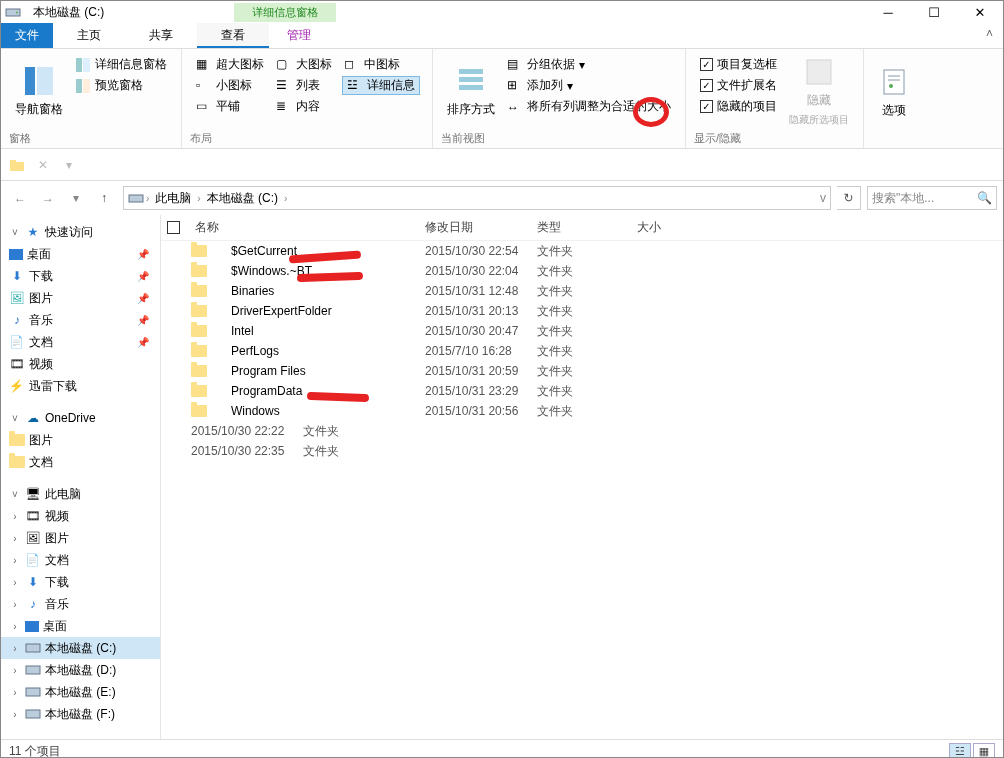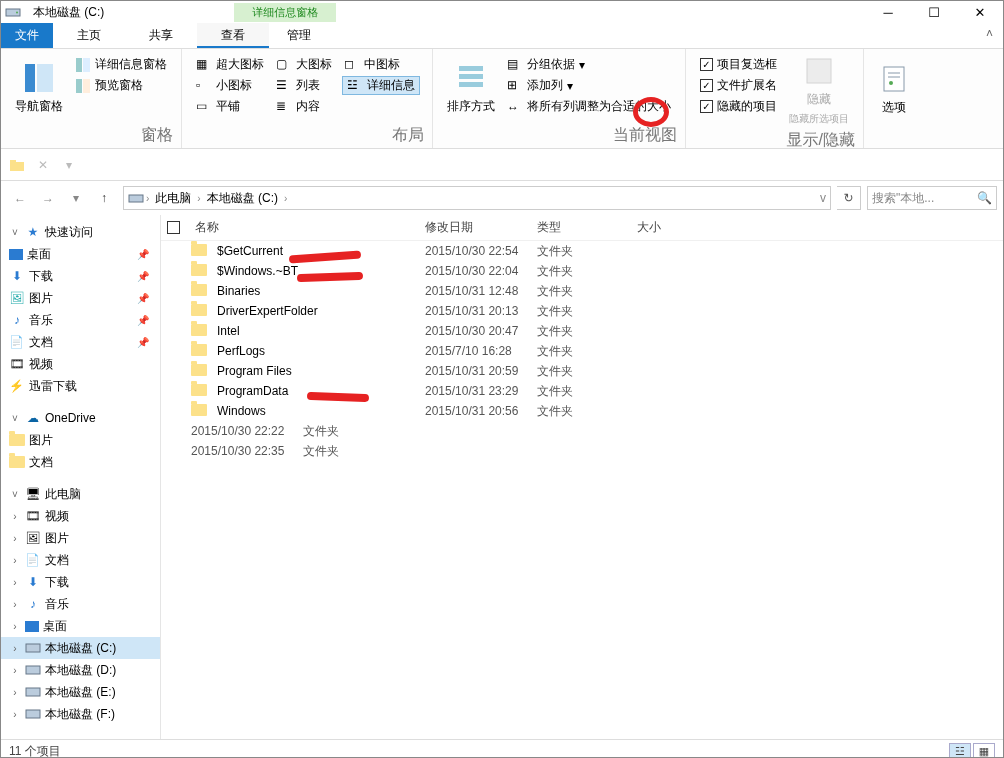--- a/index.html
+++ b/index.html
@@ -7,26 +7,26 @@
 .titlebar { height: 22px; display: flex; align-items: center; background: #fff; }
 .titlebar .icon { width: 16px; height: 16px; margin: 0 4px; }
 .titlebar .title { flex: 0 0 auto; padding: 0 8px; }
 .titlebar .tool-tab { background: #d7f0d0; color: #228b22; padding: 2px 18px; margin-left: 122px; font-size: 11px; }
 .titlebar .spacer { flex: 1; }
 .titlebar .win-btn { width: 46px; height: 22px; display: flex; align-items: center; justify-content: center; font-size: 13px; }
 .tabbar { height: 26px; display: flex; align-items: stretch; background: #fff; border-bottom: 1px solid #ddd;}
 .tabbar .filetab { background: #1979ca; color: #fff; padding: 4px 14px; font-size: 12px; }
 .tabbar .tab { padding: 4px 24px; font-size: 12px; }
 .tabbar .tab.active { border-bottom: 2px solid #1979ca; background:#f7f7f7;}
-.tabbar .tab.green { color: #000000; padding: 4px 18px;}
+.tabbar .tab.green { color: #a21caf; padding: 4px 18px;}
 .tabbar .dropdown { margin-left: auto; padding: 4px 10px; color:#666;}
 .ribbon { display: flex; height: 100px; border-bottom: 1px solid #ddd; background: #fdfdfd; }
 .ribbon-group { border-right: 1px solid #e5e5e5; padding: 4px 8px 2px 8px; display: flex; flex-direction: column; }
 .ribbon-group .body { flex: 1; display: flex; }
-.ribbon-group .label { text-align: right; color: #777; font-size: 16px; padding-top: 2px; }
+.ribbon-group .label { text-align: left; color: #777; font-size: 11px; padding-top: 2px; }
 .rb-col { display: flex; flex-direction: column; gap: 2px; padding: 2px 4px; }
 .rb-row { display: flex; align-items: center; gap: 4px; font-size: 12px; padding: 1px 2px; white-space: nowrap; }
 .rb-big { display: flex; flex-direction: column; align-items: center; justify-content: center; padding: 2px 6px; gap: 4px;}
 .rb-big .bigicon { width: 32px; height: 32px; }
 .rb-row .smicon { width: 16px; height: 16px; display:inline-flex;}
 .rb-row.highlight { background: #cfe6f7; border: 1px solid #7fb8e0; padding: 0 4px;}
 .chk { width: 13px; height: 13px; border: 1px solid #333; display: inline-flex; align-items: center; justify-content: center; font-size: 10px; background:#fff;}
 .chk.checked::after { content: "✓"; color: #000; }
 .navbar { height: 32px; display: flex; align-items: center; border-bottom: 1px solid #ddd; padding: 2px 4px; gap: 2px; background:#fff;}
 .nav-btn { width: 24px; height: 24px; display: flex; align-items: center; justify-content: center; color: #555; }
@@ -52,21 +52,21 @@
 .filelist { flex: 1; display: flex; flex-direction: column; position:relative;}
 .columns { display: flex; height: 26px; align-items: center; border-bottom: 1px solid #f0f0f0; color: #444; font-size: 12px; padding-left: 6px;}
 .columns .chkcol { width: 24px; display:flex; align-items:center;}
 .columns .col-name { width: 234px; padding-left:4px;}
 .columns .col-date { width: 112px; }
 .columns .col-type { width: 100px; }
 .columns .col-size { width: 80px; }
 .rows { flex: 1; overflow: auto; }
 .filerow { display: flex; height: 20px; align-items: center; font-size: 12px; padding-left: 6px;}
 .filerow .chkcol { width: 24px; }
-.filerow .name { width: 234px; display: flex; gap: 10px; }
+.filerow .name { width: 234px; display: flex; align-items: center; gap: 24px; }
 .filerow .date { width: 112px; color: #555; }
 .filerow .type { width: 100px; color: #555; }
 .filerow .size { width: 80px; color: #555; }
 .folder-icon { width: 16px; height: 12px; background: #fce18a; border-radius: 1px; position: relative; }
 .folder-icon::before { content: ""; position: absolute; top: -3px; left: 0; width: 6px; height: 3px; background: #fce18a; border-radius: 1px 1px 0 0; }
 .statusbar { height: 24px; border-top: 1px solid #ddd; display: flex; align-items: center; padding: 0 8px; font-size: 12px; color: #444; }
 .statusbar .spacer { flex:1;}
 .statusbar .view-toggle { display:flex; gap:2px;}
 .statusbar .vt { width:22px; height:18px; border:1px solid #aac; display:flex; align-items:center; justify-content:center; font-size:11px;}
 .statusbar .vt.active { background:#cfe6f7;}

